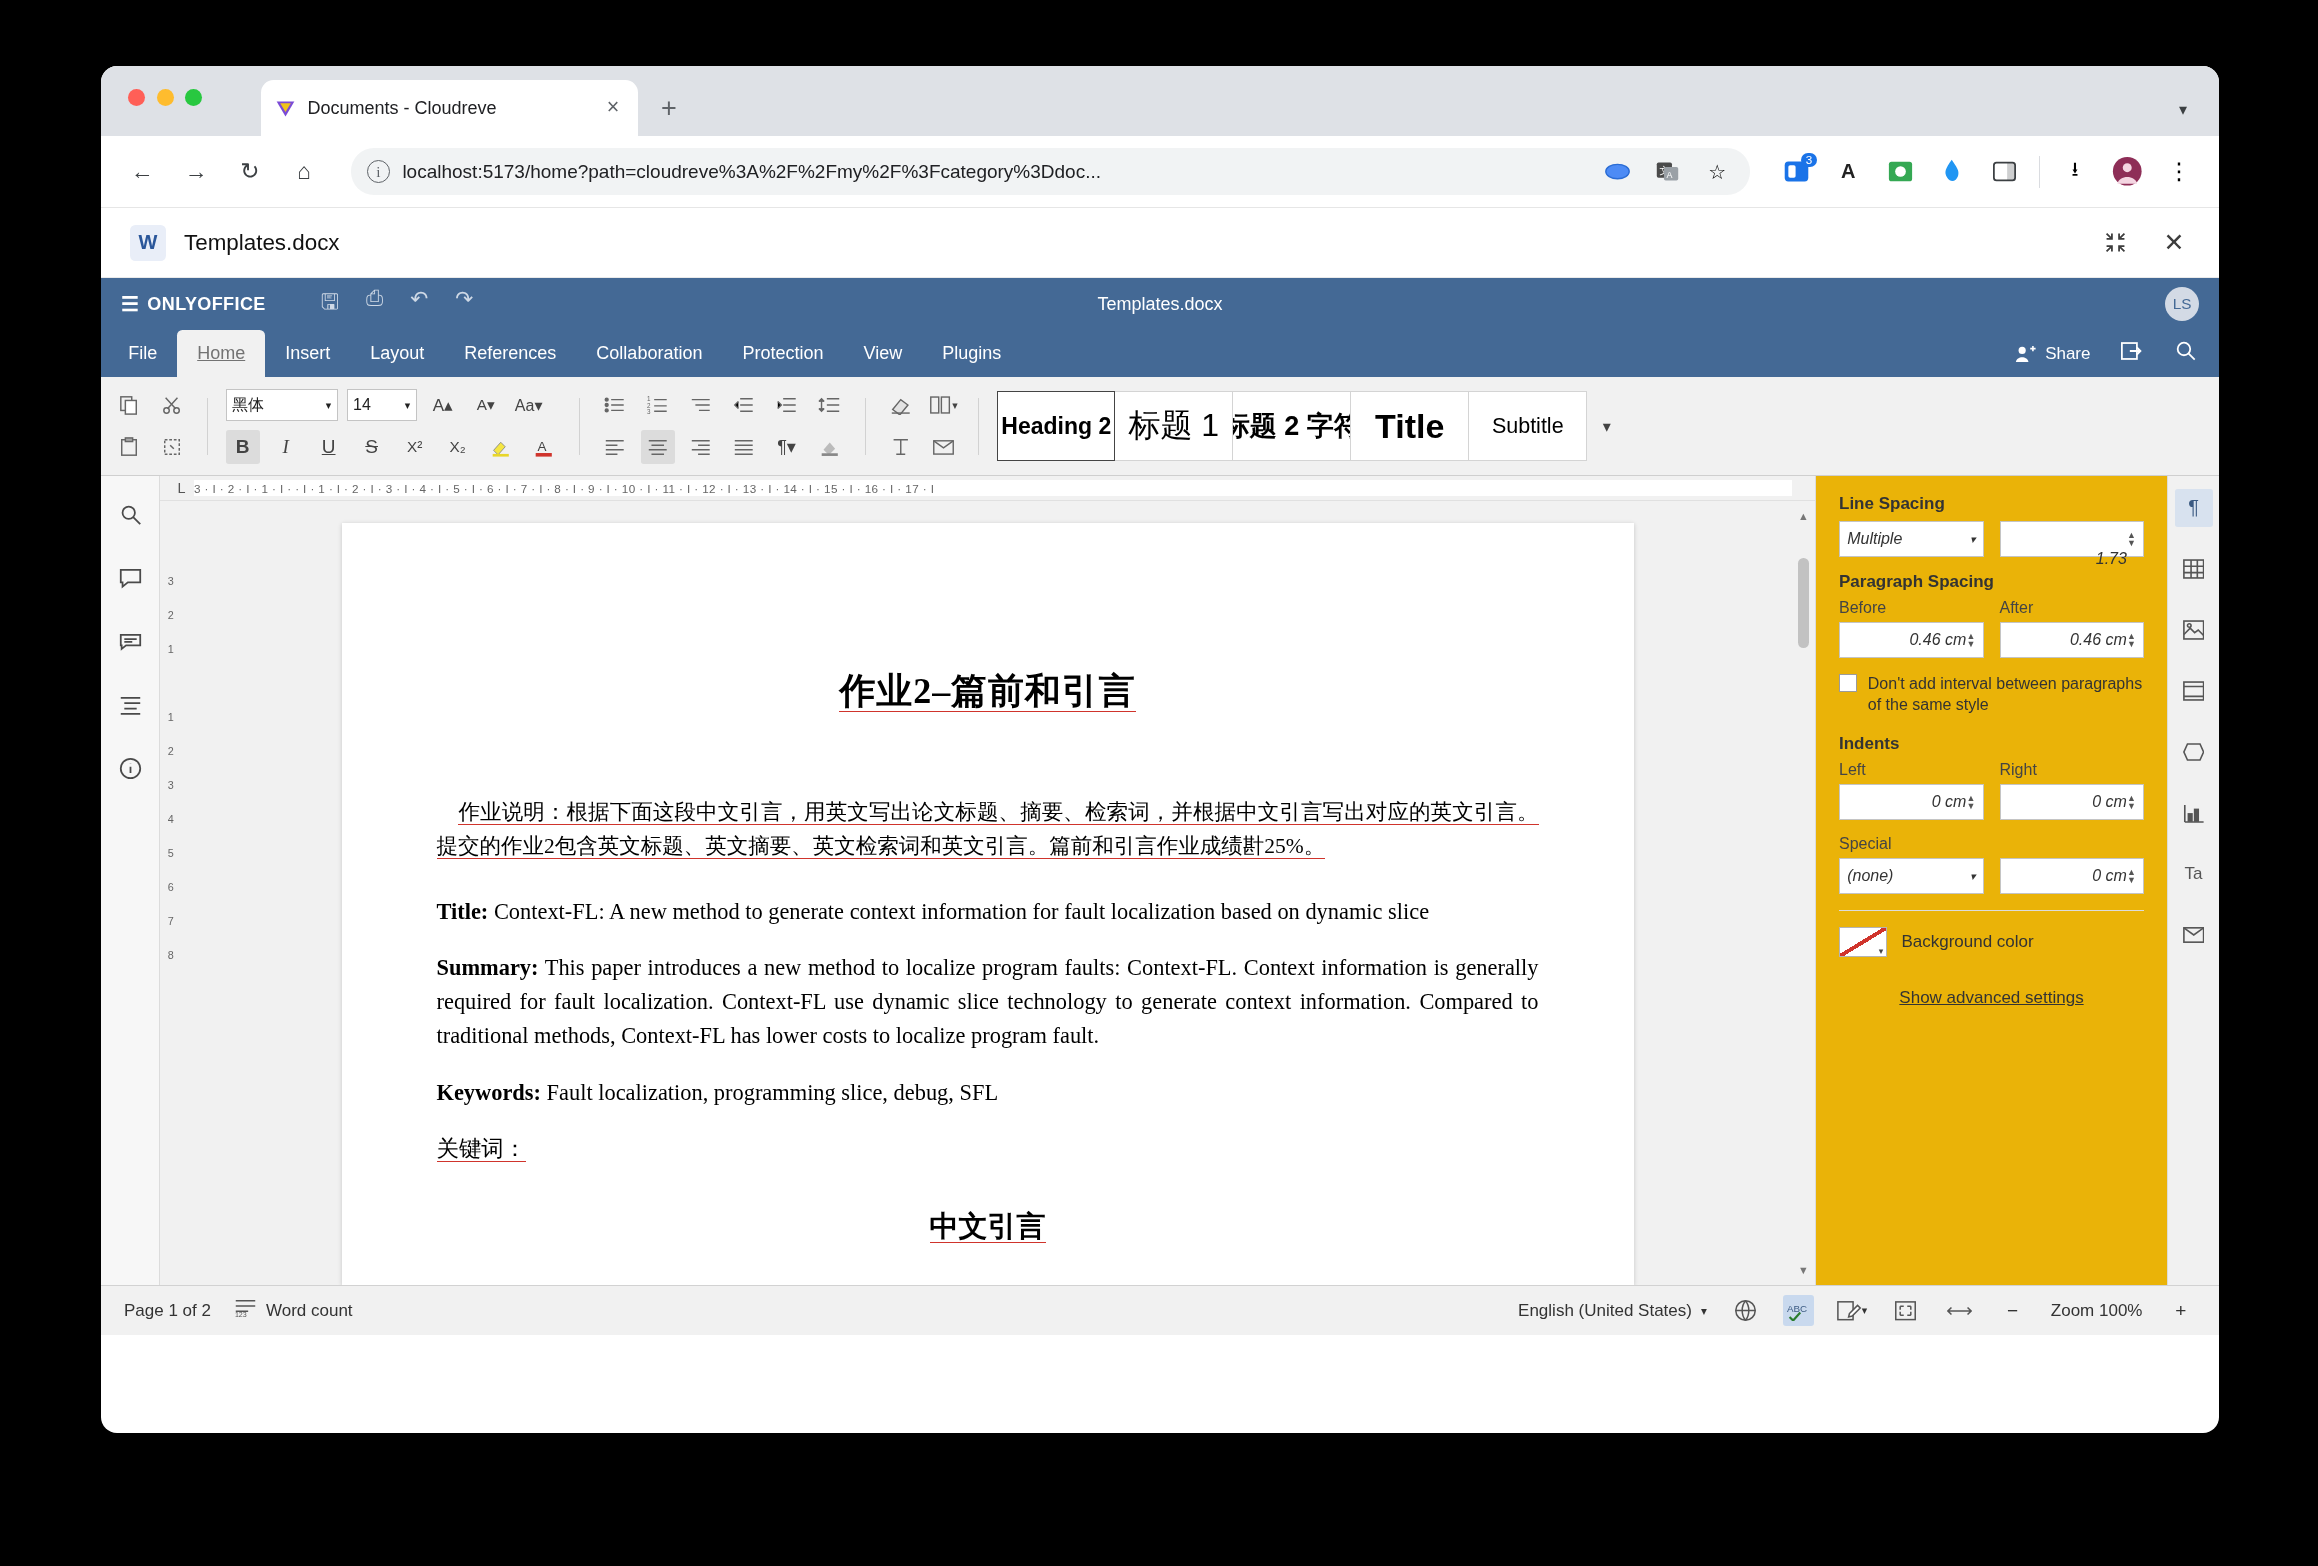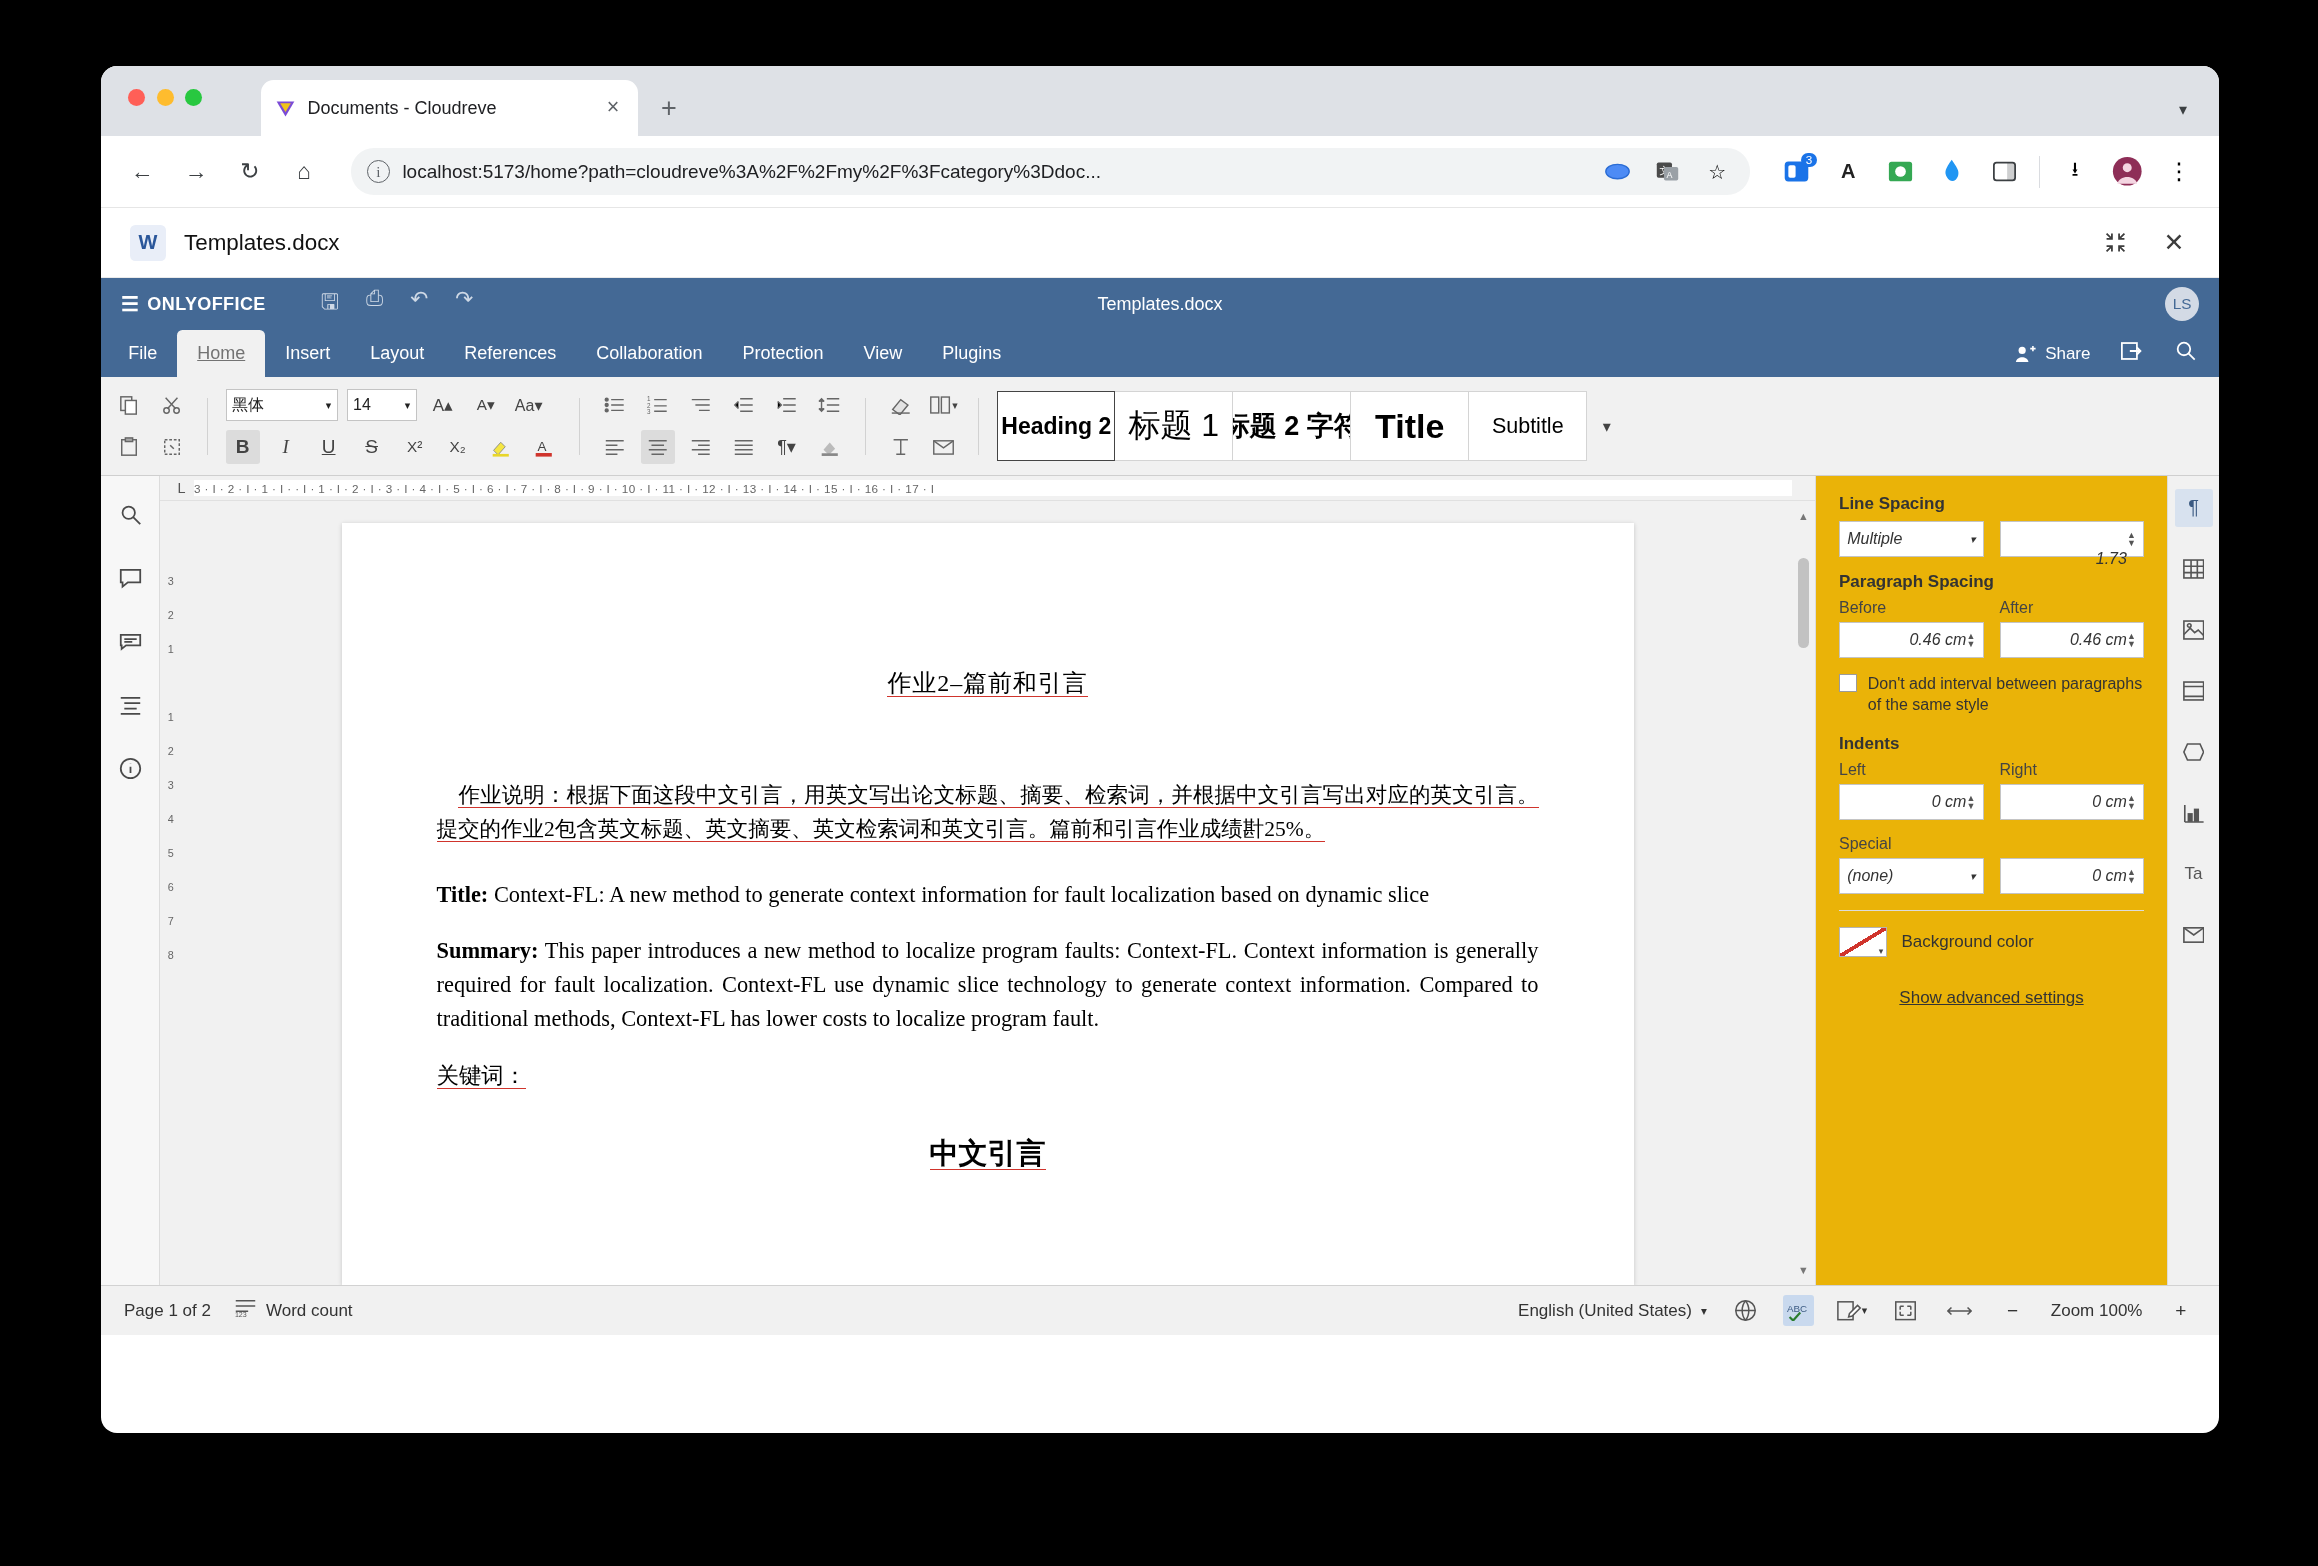--- a/index.html
+++ b/index.html
@@ -221,22 +221,22 @@
     padding-top: 63px; line-height: 34px;
   }
   .page {
     width: 1292px; margin-top: 21.5px; background: #fff;
     box-shadow: 0 0.9px 4.5px rgba(0,0,0,.18);
     padding: 63px 95px 0 95px;
     font-family: "Liberation Serif", serif;
     color: #000;
   }
   h1.doc-title {
-    text-align: center; font-size: 24px; margin: 81px 0 8px 0;
-    font-weight: normal; letter-spacing: 0.9px;
+    text-align: center; font-size: 36px; margin: 81px 0 8px 0;
+    font-weight: bold; letter-spacing: 0.9px;
   }
   .cn-note { font-size: 21.5px; line-height: 1.62; margin-top: 79px; text-align: justify; }
   .cn-note .ul { border-bottom: 1.8px solid #d0342c; }
   .para { font-size: 22.4px; line-height: 1.52; margin-top: 30.5px; text-align: justify; }
   .para b { font-weight: bold; }
   h2.cn-h2 { text-align: center; font-size: 29px; margin: 41px 0 0 0; font-weight: bold; }
   .scrollbar-v {
     position: absolute; right: 5.4px; top: 9px; bottom: 9px; width: 12.6px;
     background: #f1f1f1;
   }
@@ -709,20 +709,24 @@
 
           <p class="para">
             <b>Title:</b>
             <span>Context-FL: A new method to generate context information for fault localization based on dynamic slice</span>
           </p>
           <p class="para" style="margin-top:0;">
             <b>Summary:</b>
             <span>This paper introduces a new method to localize program faults: Context-FL. Context information is generally required for fault localization. Context-FL use dynamic slice technology to generate context information. Compared to traditional methods, Context-FL has lower costs to localize program fault.</span>
           </p>
           <p class="para" style="margin-top:0;">
+            <b>Keywords:</b>
+            <span>Fault localization, programming slice, debug, SFL</span>
+          </p>
+          <p class="para" style="margin-top:0;">
             <span style="border-bottom:1.8px solid #d0342c;">关键词：</span>
           </p>
 
           <h2 class="cn-h2">
             <span style="border-bottom:1.8px solid #d0342c;">中文引言</span>
           </h2>
         </div>
 
         <div class="scrollbar-v">
           <div class="scr-arrow" style="top:0;">▲</div>

